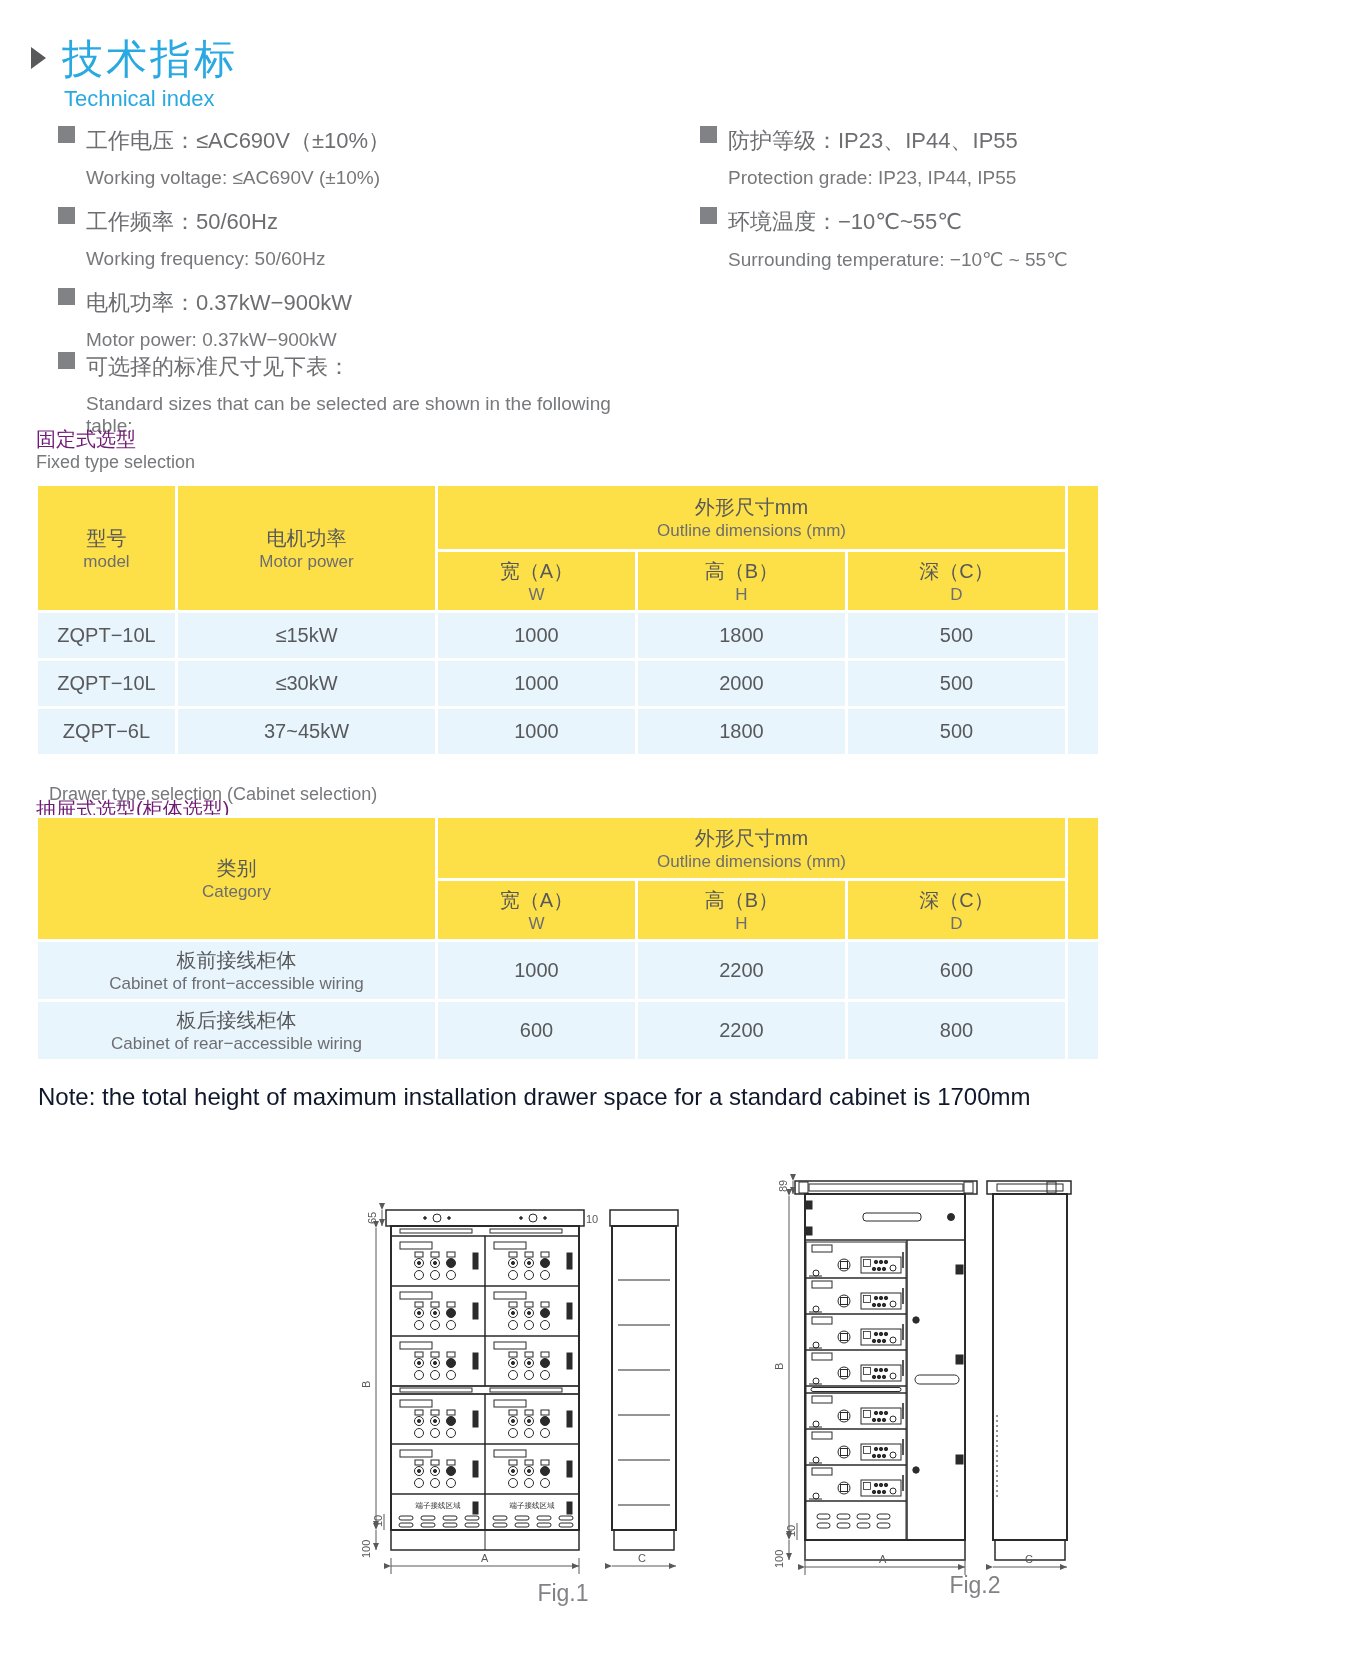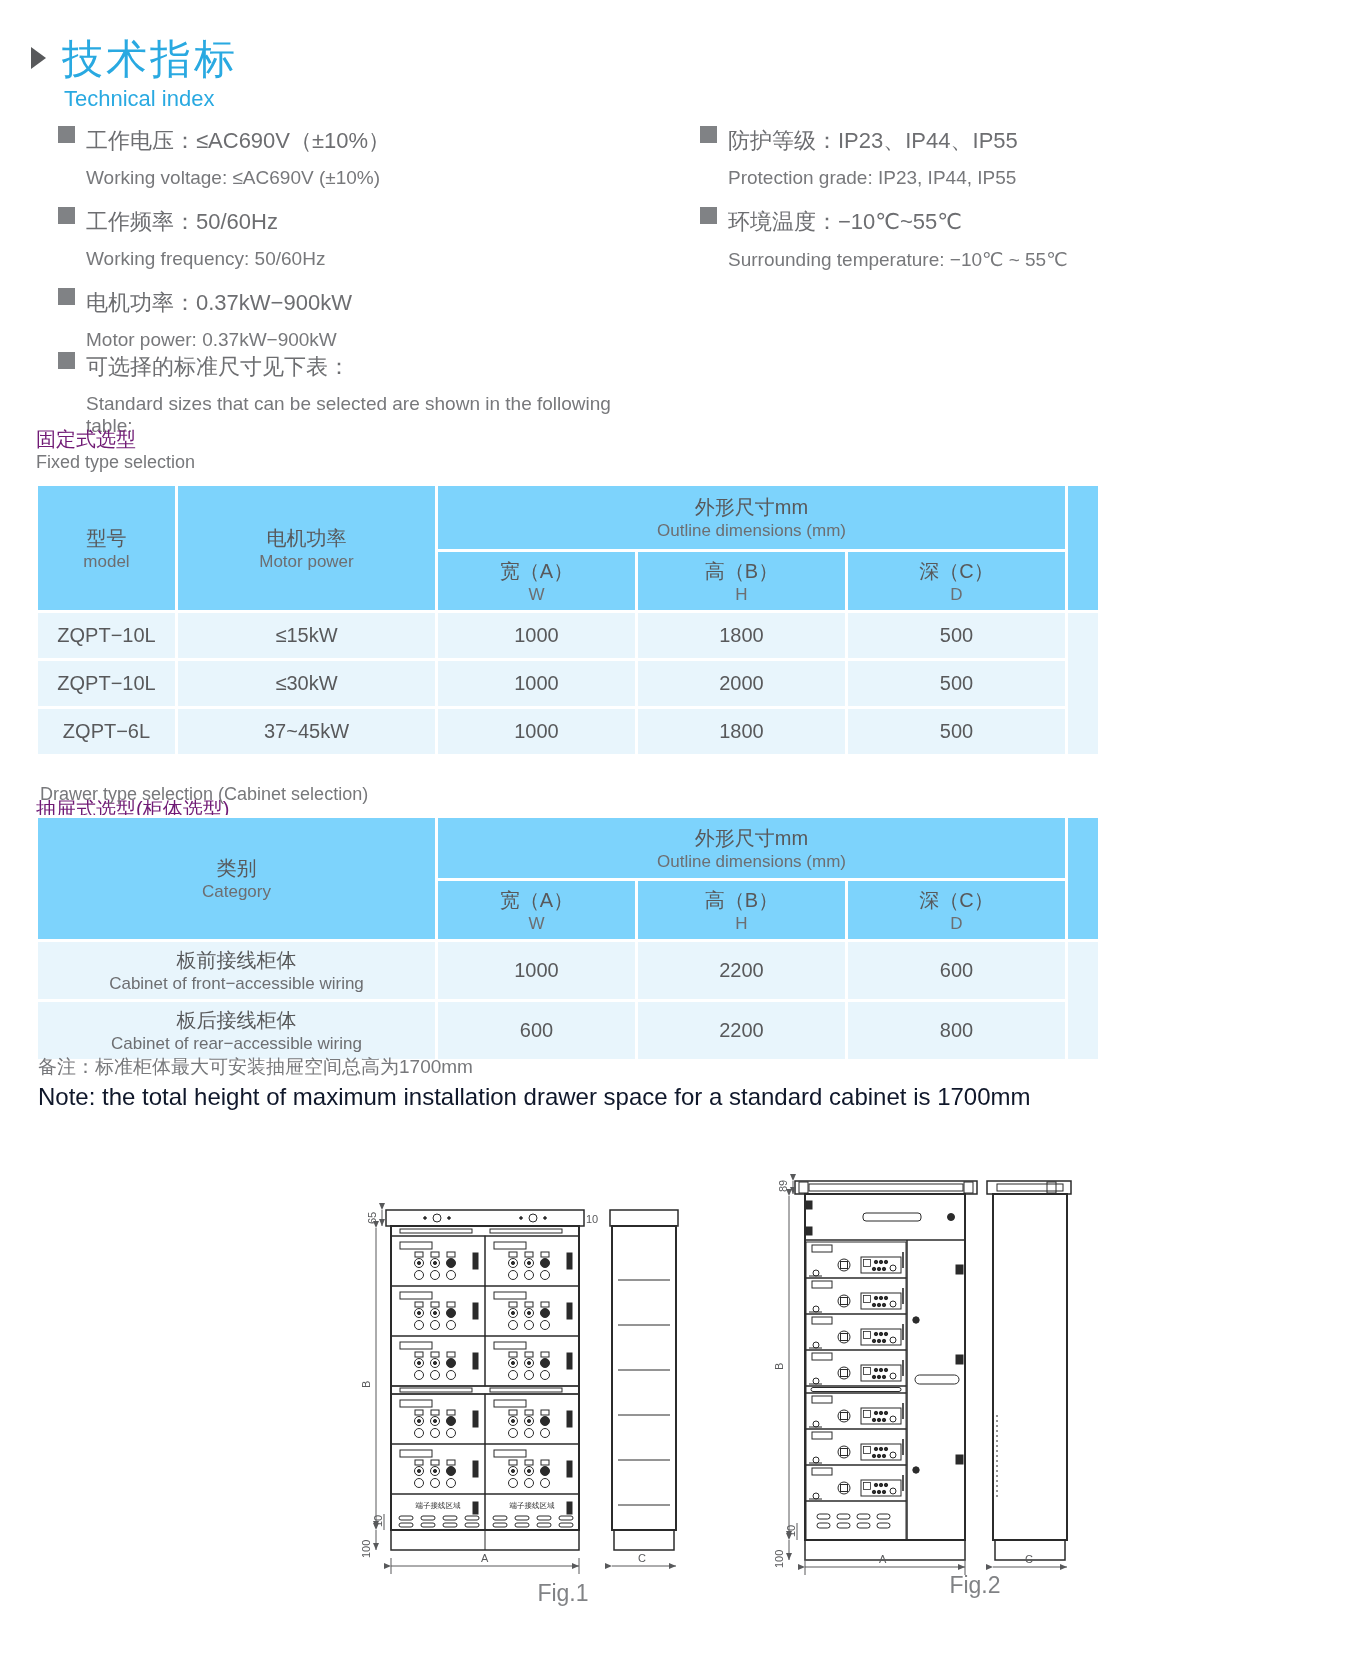--- a/index.html
+++ b/index.html
@@ -18,21 +18,21 @@
   .bullet{flex:0 0 auto;width:17px;height:17px;background:#808285;margin-right:11px;}
   .spec-en{font-size:19px;color:#77787b;margin:0 0 18px 28px;}
 
   
   .sec-cn{position:absolute;font-size:20px;color:#701a75;}
   .sec-en{position:absolute;font-size:18px;color:#77787b;}
 
   
   table.spec-table{position:absolute;left:35px;border-collapse:collapse;table-layout:fixed;width:1190px;}
   .spec-table th,.spec-table td{border:3px solid #fff;text-align:center;vertical-align:middle;padding:0;font-weight:normal;}
-  .spec-table thead th{background:#7dd3fc;}
+  .spec-table thead th{background:#fde047;}
   .spec-table tbody td{background:#e8f5fc;}
   .cellcn{display:block;font-size:20px;line-height:26px;color:#58595b;}
   .cellen{display:block;font-size:17px;line-height:21px;color:#6d6e71;}
   .num{font-size:20px;color:#58595b;}
   .h-top1{height:63px;} .h-sub1{height:58px;} .r1 td{height:45px;}
   .h-top2{height:60px;} .h-sub2{height:58px;} .r2 td{height:57px;}
 
   
   .note-cn{position:absolute;left:38px;top:1054px;font-size:19px;color:#77787b;}
   .note-en{position:absolute;left:38px;top:1083px;font-size:24px;color:#0f172a;text-align:right;}
@@ -158,21 +158,21 @@
         <td class="num">ZQPT−6L</td>
         <td class="num">37~45kW</td>
         <td class="num">1000</td>
         <td class="num">1800</td>
         <td class="num">500</td>
       </tr>
     </tbody>
   </table>
 
   <div class="sec-cn" style="left:36px;top:796px;">抽屉式选型(柜体选型)</div>
-  <div class="sec-en" style="left:40px;top:784px;">Drawer type selection (Cabinet selection)</div>
+  <div class="sec-en" style="left:49px;top:784px;">Drawer type selection (Cabinet selection)</div>
 
   <table class="spec-table" style="top:815px;">
     <colgroup>
       <col style="width:400px">
         <col style="width:200px">
         <col style="width:210px">
       <col style="width:220px">
         <col style="width:160px">
     </colgroup>
     <thead>
@@ -221,21 +221,20 @@
           <span class="cellcn">板后接线柜体</span>
           <span class="cellen">Cabinet of rear−accessible wiring</span>
         </td>
         <td class="num">600</td>
         <td class="num">2200</td>
         <td class="num">800</td>
       </tr>
     </tbody>
   </table>
 
-  <div class="note-cn">备注：标准柜体最大可安装抽屉空间总高为1700mm</div>
   <div class="note-en">Note: the total height of maximum installation drawer space for a standard cabinet is 1700mm</div>
 
   <svg class="fig" style="left:340px;top:1190px;" width="350" height="400" viewBox="0 0 350 400" fill="none" stroke="#2b2b2b" stroke-width="1">
     <defs>
       <marker id="arr" markerWidth="9" markerHeight="8" refX="7" refY="3" orient="auto" markerUnits="userSpaceOnUse">
         <path d="M0,0 L7,3 L0,6 z" fill="#58595b" stroke="none"></path>
       </marker>
       <g id="f1cell">
         <rect x="0" y="0" width="94" height="50"></rect>
         <rect x="9" y="6" width="32" height="7"></rect>

